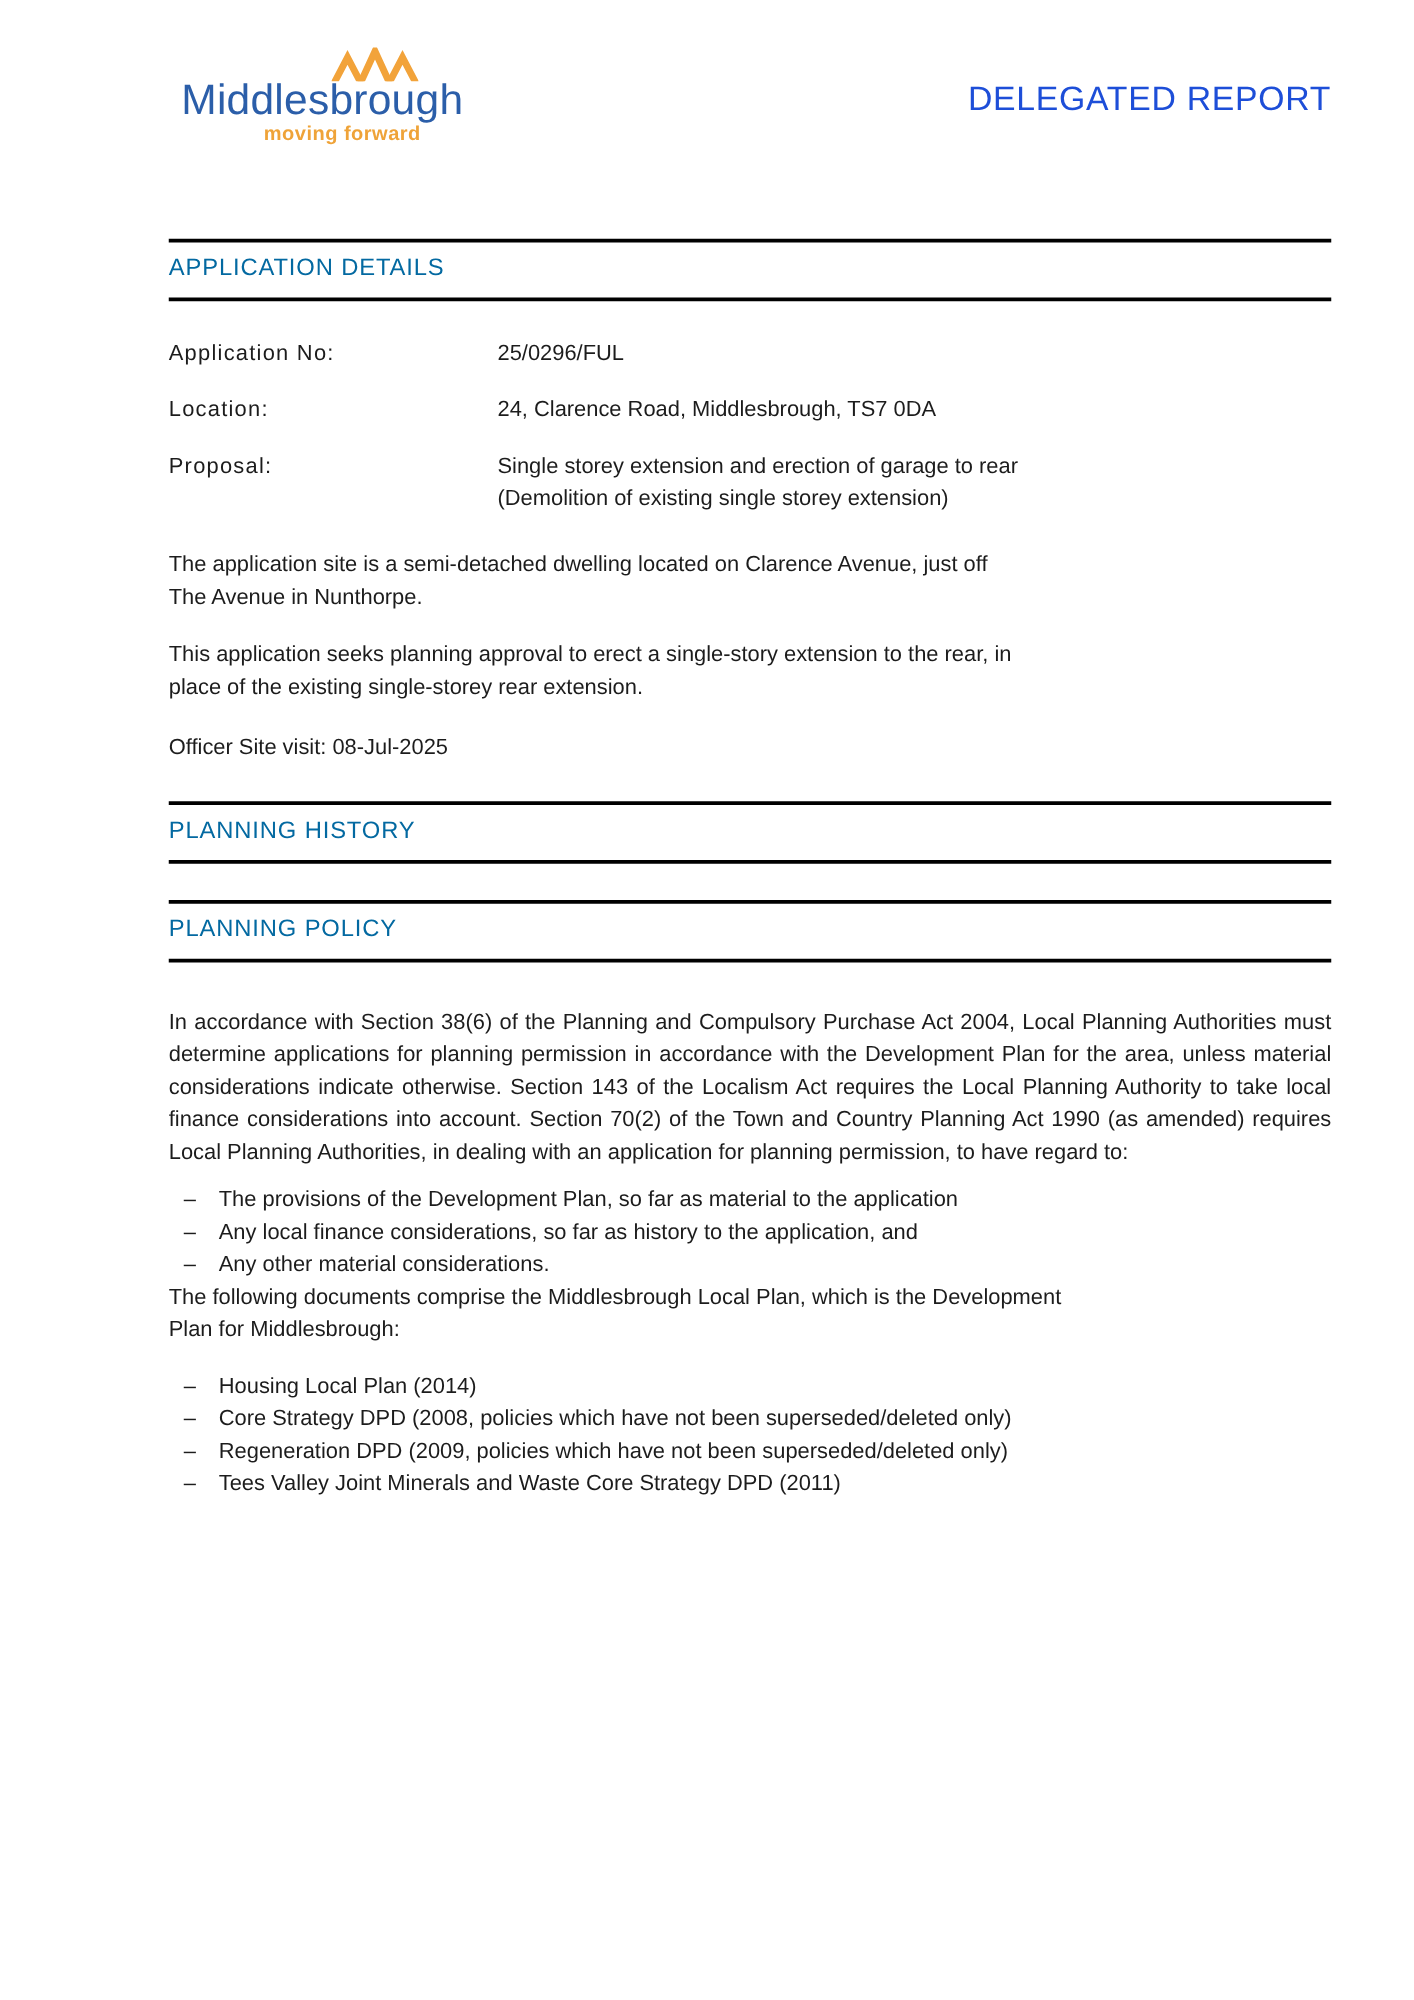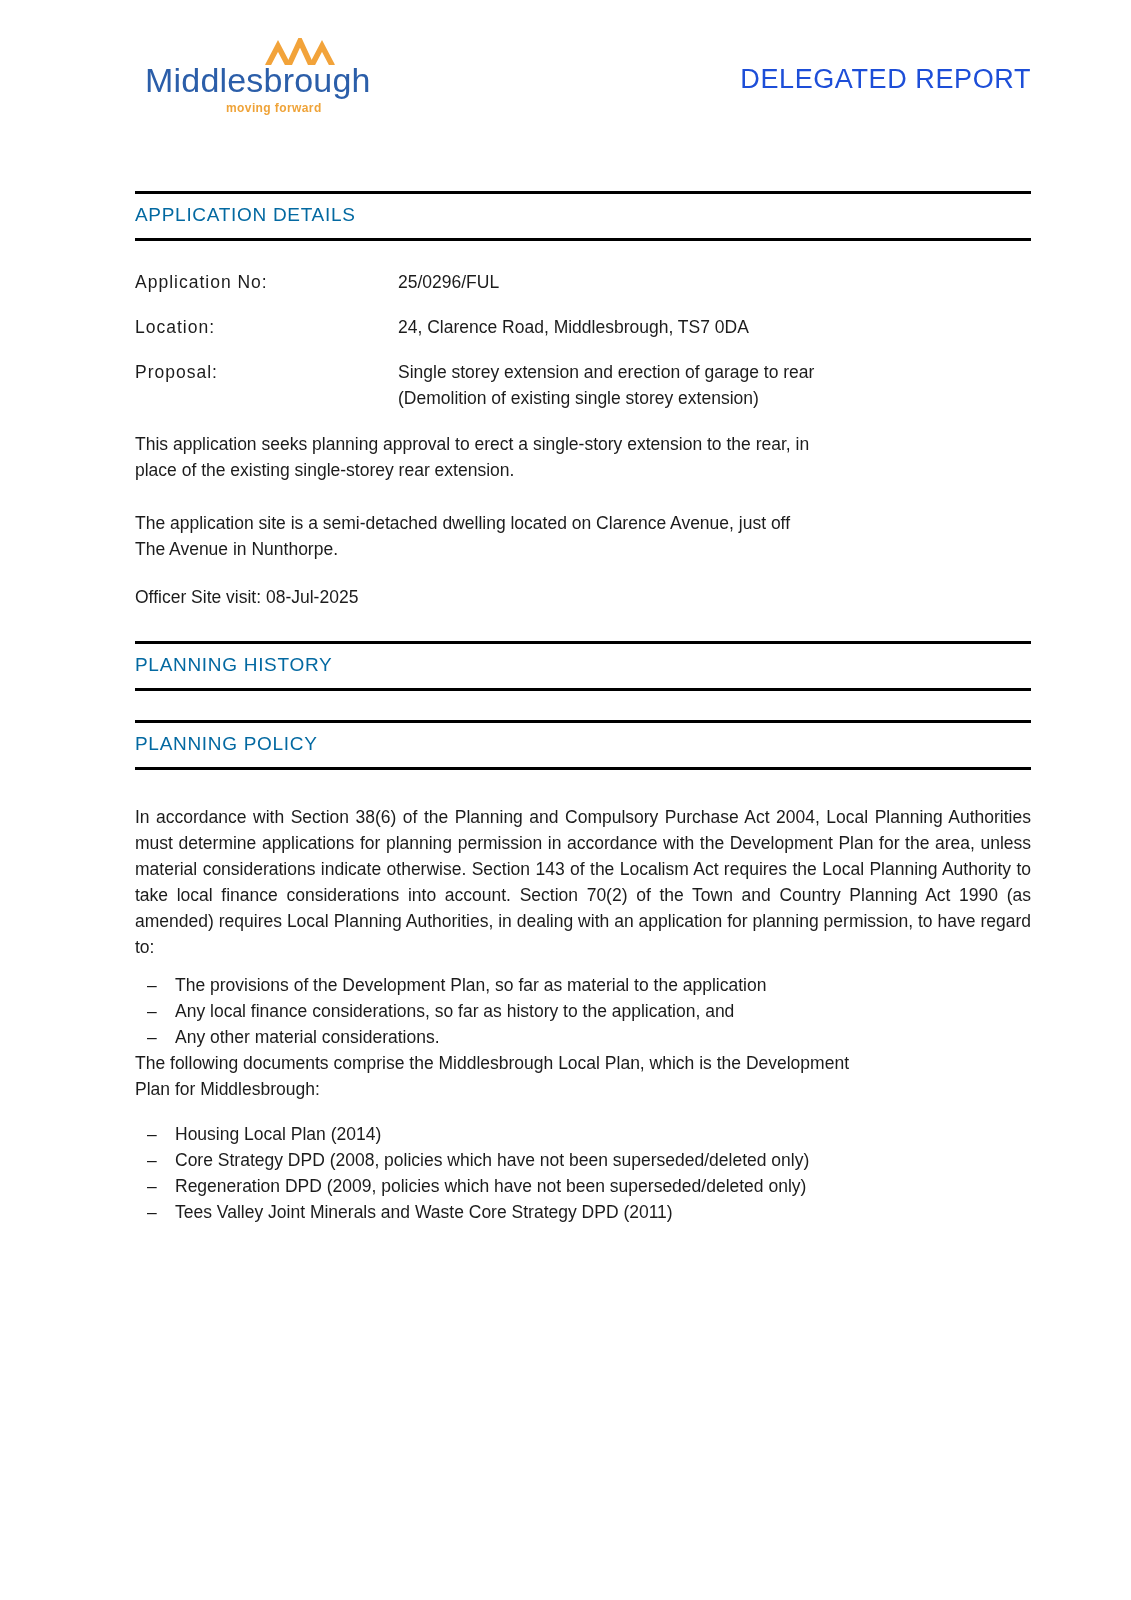--- a/index.html
+++ b/index.html
@@ -8,40 +8,40 @@
     font-family: "Liberation Sans", sans-serif;
     color: #1c1c1c;
     -webkit-font-smoothing: antialiased;
   }
   .page {
     position: relative;
     width: 1131px; height: 1600px;
     background: #ffffff;
     overflow: hidden;
     box-sizing: border-box;
-    padding: 38px 100px 0 135px;
+    padding: 38px 66px 0 135px;
   }
 
   
   .doc-header {
     display: flex;
     justify-content: space-between;
     align-items: flex-start;
   }
   .logo { display: inline-block; margin-left: 10px; }
   .crown { display: block; margin-left: 120px; margin-bottom: -3px; }
   .logo-name {
     font-size: 34px;
     line-height: 36px;
     font-weight: 500;
     color: #2b5ea9;
     letter-spacing: 0.2px;
   }
   .logo-tagline {
-    font-size: 12px;
+    font-size: 16px;
     line-height: 20px;
     font-weight: 600;
     color: #efa338;
     text-align: center;
     transform: translateX(16px);
     letter-spacing: 0.4px;
   }
   .report-title {
     margin-top: 26px;
     font-size: 27px;
@@ -128,24 +128,24 @@
     </div>
     <div class="field">
       <span class="flabel">Proposal:</span>
       <span class="fvalue">Single storey extension and erection of garage to rear
 (Demolition of existing single storey extension)</span>
     </div>
   </div>
 
 
   <div class="body-text">
+    <p class="para mt-27">The application site is a semi-detached dwelling located on Clarence Avenue, just off
+The Avenue in Nunthorpe.</p>
     <p class="para mt-20">This application seeks planning approval to erect a single-story extension to the rear, in
 place of the existing single-storey rear extension.</p>
-    <p class="para mt-27">The application site is a semi-detached dwelling located on Clarence Avenue, just off
-The Avenue in Nunthorpe.</p>
     <p class="para mt-22">Officer Site visit: 08-Jul-2025</p>
   </div>
 
   <div class="sec-head mt-31">
     <hr class="rule">
     <h2>PLANNING HISTORY</h2>
     <hr class="rule">
   </div>
 
 

